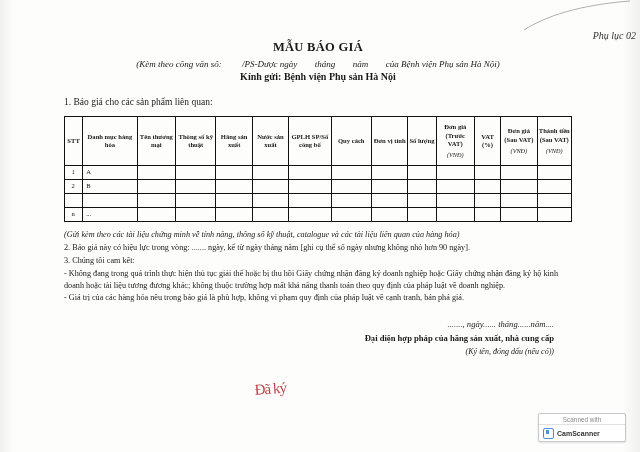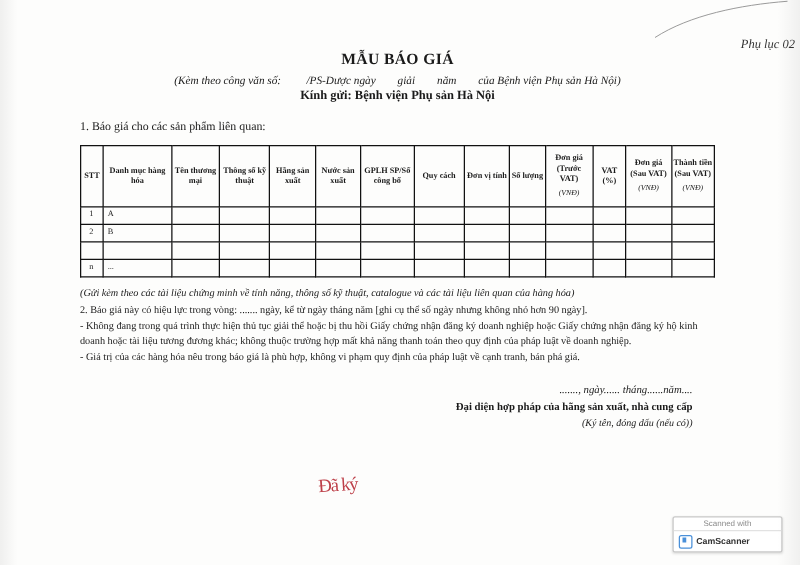--- a/index.html
+++ b/index.html
@@ -199,21 +199,21 @@
 
   <div class="doc">
 
     <div class="title">MẪU BÁO GIÁ</div>
 
     <div class="attach-line">
       <span class="seg">(Kèm theo công văn số:</span>
       <span class="dots">&nbsp;&nbsp;&nbsp;&nbsp;&nbsp;</span>
       <span class="seg">/PS-Dược ngày</span>
       <span class="dots">&nbsp;&nbsp;&nbsp;&nbsp;</span>
-      <span class="seg">giải</span>
+      <span class="seg">tháng</span>
       <span class="dots">&nbsp;&nbsp;&nbsp;&nbsp;</span>
       <span class="seg">năm</span>
       <span class="dots">&nbsp;&nbsp;&nbsp;&nbsp;</span>
       <span class="seg">của Bệnh viện Phụ sản Hà Nội)</span>
     </div>
 
     <div class="kg">Kính gửi: Bệnh viện Phụ sản Hà Nội</div>
 
     <div class="sec1">1. Báo giá cho các sản phẩm liên quan:</div>
 
@@ -325,20 +325,21 @@
           <td></td>
           <td></td>
           <td></td>
         </tr>
       </tbody>
     </table>
 
     <div class="notes">
       <p class="it">(Gửi kèm theo các tài liệu chứng minh về tính năng, thông số kỹ thuật, catalogue và các tài liệu liên quan của hàng hóa)</p>
       <p>2. Báo giá này có hiệu lực trong vòng: ....... ngày, kể từ ngày          tháng          năm          [ghi cụ thể số ngày nhưng không nhỏ hơn 90 ngày].</p>
+      <p>3. Chúng tôi cam kết:</p>
       <p>- Không đang trong quá trình thực hiện thủ tục giải thể hoặc bị thu hồi Giấy chứng nhận đăng ký doanh nghiệp hoặc Giấy chứng nhận đăng ký hộ kinh doanh hoặc tài liệu tương đương khác; không thuộc trường hợp mất khả năng thanh toán theo quy định của pháp luật về doanh nghiệp.</p>
       <p>- Giá trị của các hàng hóa nêu trong báo giá là phù hợp, không vi phạm quy định của pháp luật về cạnh tranh, bán phá giá.</p>
     </div>
 
     <div class="sign">
       <div class="date">......., ngày...... tháng......năm....</div>
       <div class="who">Đại diện hợp pháp của hãng sản xuất, nhà cung cấp</div>
       <div class="paren">(Ký tên, đóng dấu (nếu có))</div>
     </div>
 

